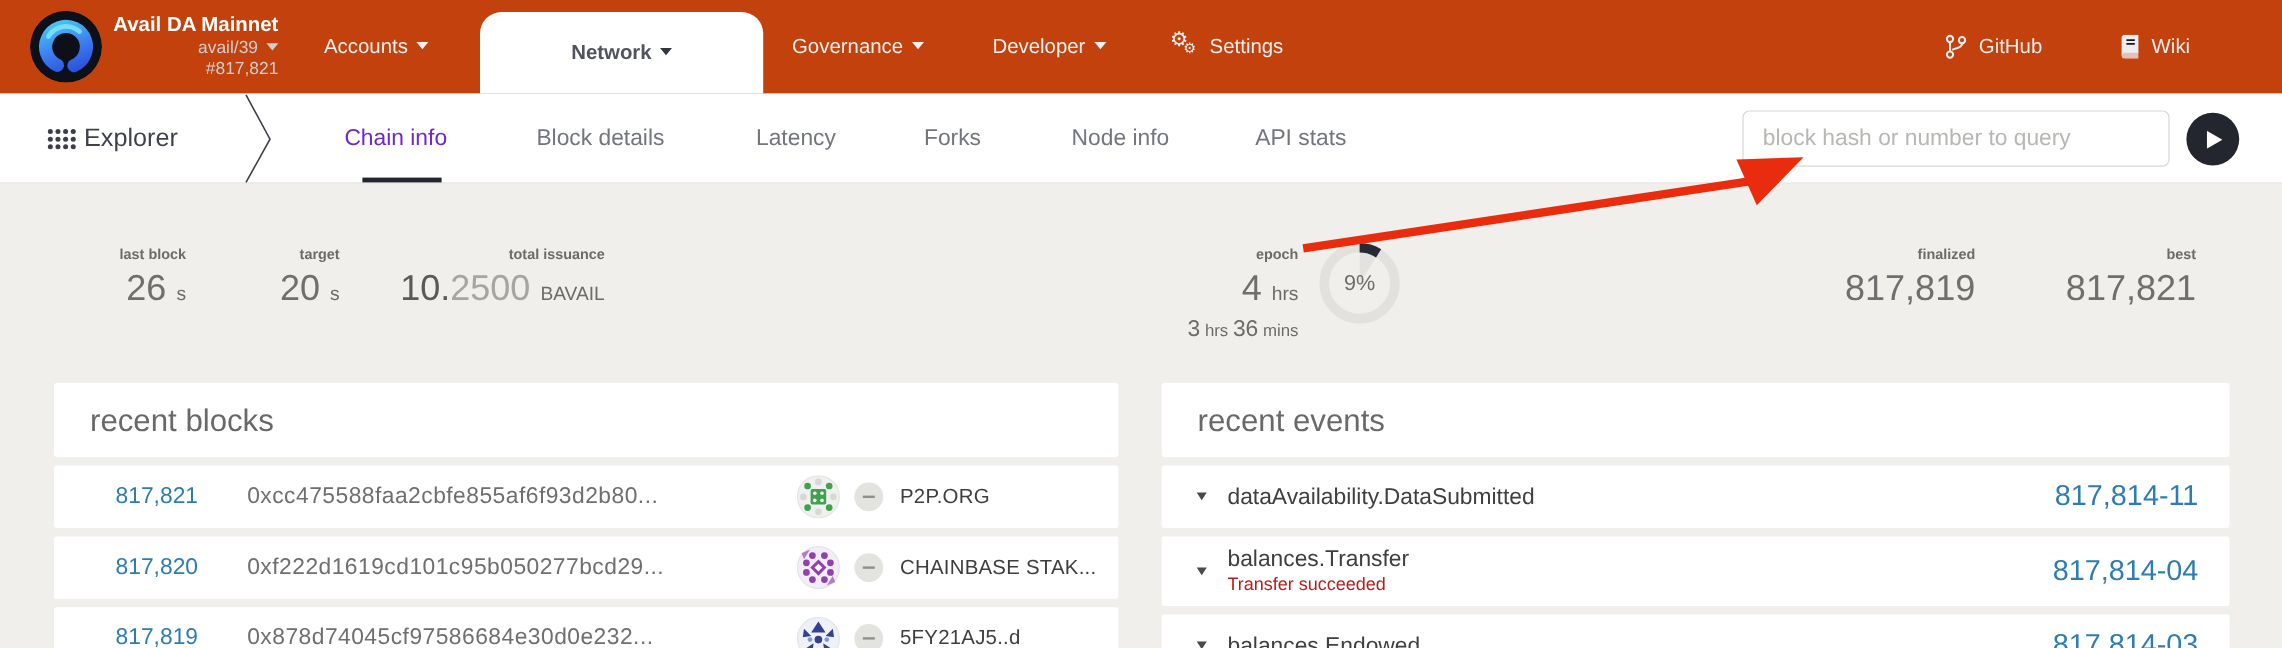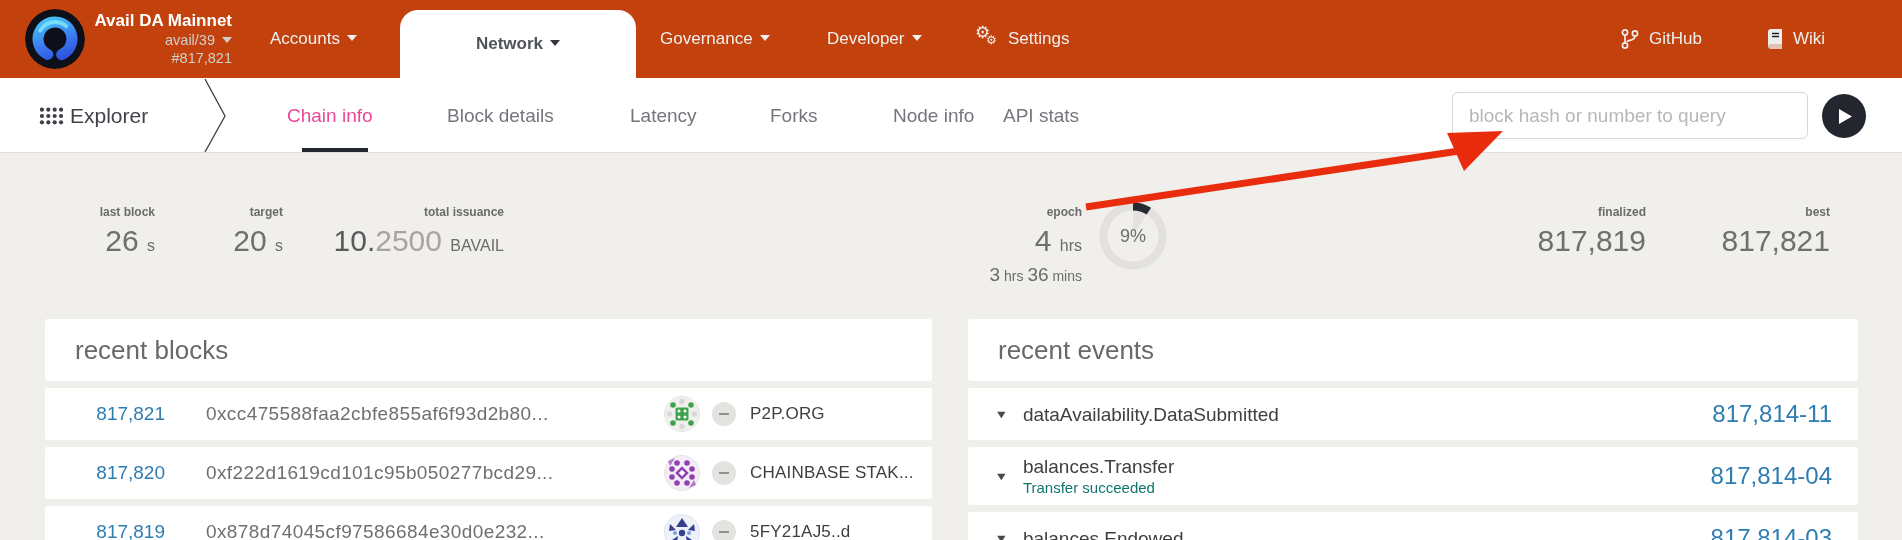--- a/index.html
+++ b/index.html
@@ -54,21 +54,21 @@
     position:absolute; left:0; top:78px; width:1902px; height:75px;
     background:#ffffff; border-bottom:1px solid #e2e0dc;
   }
   .explorer { position:absolute; left:38px; top:0; height:75px; display:flex; align-items:center; color:#3f424b; cursor:pointer; }
   .explorer .elabel { font-size:21px; margin-left:5px; }
   .sep { position:absolute; left:202px; top:0; }
   .tab {
     position:absolute; top:0; height:75px; display:flex; align-items:center;
     font-size:19px; color:#73767d; cursor:pointer; white-space:nowrap;
   }
-  .tab.active { color:#ec4899; }
+  .tab.active { color:#6d28d9; }
   .tab-underline {
     position:absolute; left:302px; bottom:0; width:66px; height:4px; background:#23262e;
   }
   .searchbox {
     position:absolute; left:1452px; top:14px; width:356px; height:47px;
     border:1px solid #d9d7d3; border-radius:6px; background:#fff;
     font-size:19px; color:#444; padding:0 16px; outline:none;
     font-family:"Liberation Sans", sans-serif;
   }
   .searchbox::placeholder { color:#b9b7b4; }
@@ -114,21 +114,21 @@
     width:24px; height:24px; border-radius:50%; background:#e3e3e0; margin-left:12px; flex:none;
     display:flex; align-items:center; justify-content:center;
   }
   .minuschip i { display:block; width:10px; height:2.5px; background:#909090; }
   .valname { margin-left:14px; font-size:17px; color:#3e3e3e; letter-spacing:0.2px; overflow:hidden; }
 
   .evrow { padding:0 26px 0 28px; }
   .ev-exp { color:#4a4a4a; font-size:11px; flex:none; cursor:pointer; transform:scaleX(1.3); }
   .ev-main { margin-left:16px; flex:1; overflow:hidden; }
   .ev-name { font-size:19px; color:#3f3f3f; line-height:23px; }
-  .ev-desc { font-size:15px; color:#0f766e; line-height:19px; }
+  .ev-desc { font-size:15px; color:#b91c1c; line-height:19px; }
   .ev-link { flex:none; font-size:24px; color:#2e7db2; cursor:pointer; }
 
   
   .arrow-overlay { position:absolute; left:0; top:0; width:1902px; height:540px; pointer-events:none; z-index:60; }
 </style>
 </head>
 <body>
 
 <div class="topbar">
 
@@ -239,21 +239,21 @@
     </div>
   <div class="tab" style="left:630px;">
       <span>Latency</span>
     </div>
   <div class="tab" style="left:770px;">
       <span>Forks</span>
     </div>
   <div class="tab" style="left:893px;">
       <span>Node info</span>
     </div>
-  <div class="tab" style="left:1003px;">
+  <div class="tab" style="left:1046px;">
       <span>API stats</span>
     </div>
   <div class="tab-underline"></div>
 
   <input class="searchbox" type="text" placeholder="block hash or number to query" style="">
   <button class="search-go">
     <svg width="13" height="15" viewBox="0 0 13 15" style="margin-left:3px;">
       <polygon points="0,0 13,7.5 0,15" fill="#ffffff"></polygon>
     </svg>
   </button>

